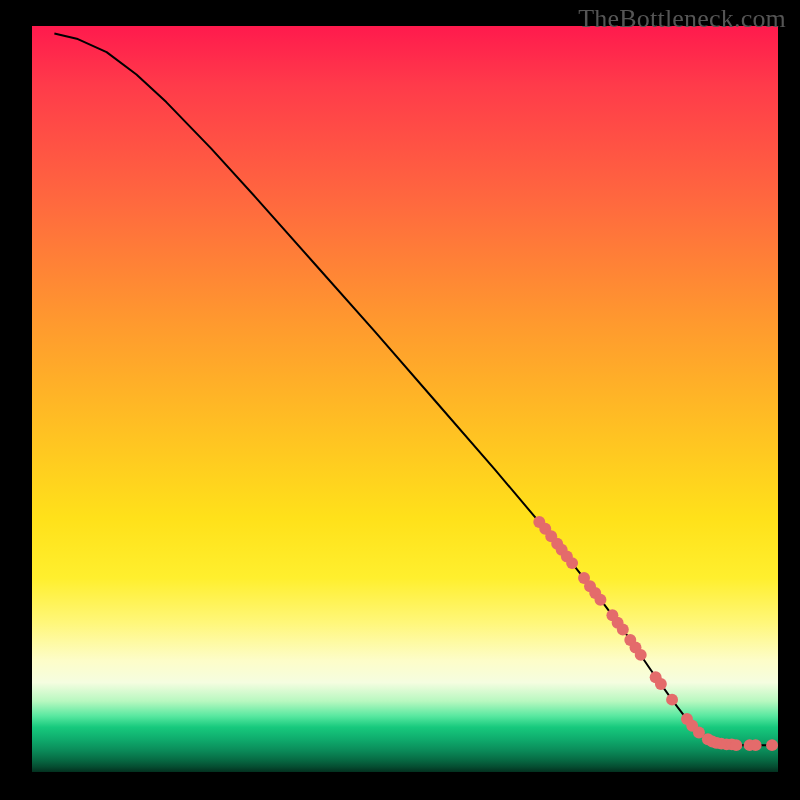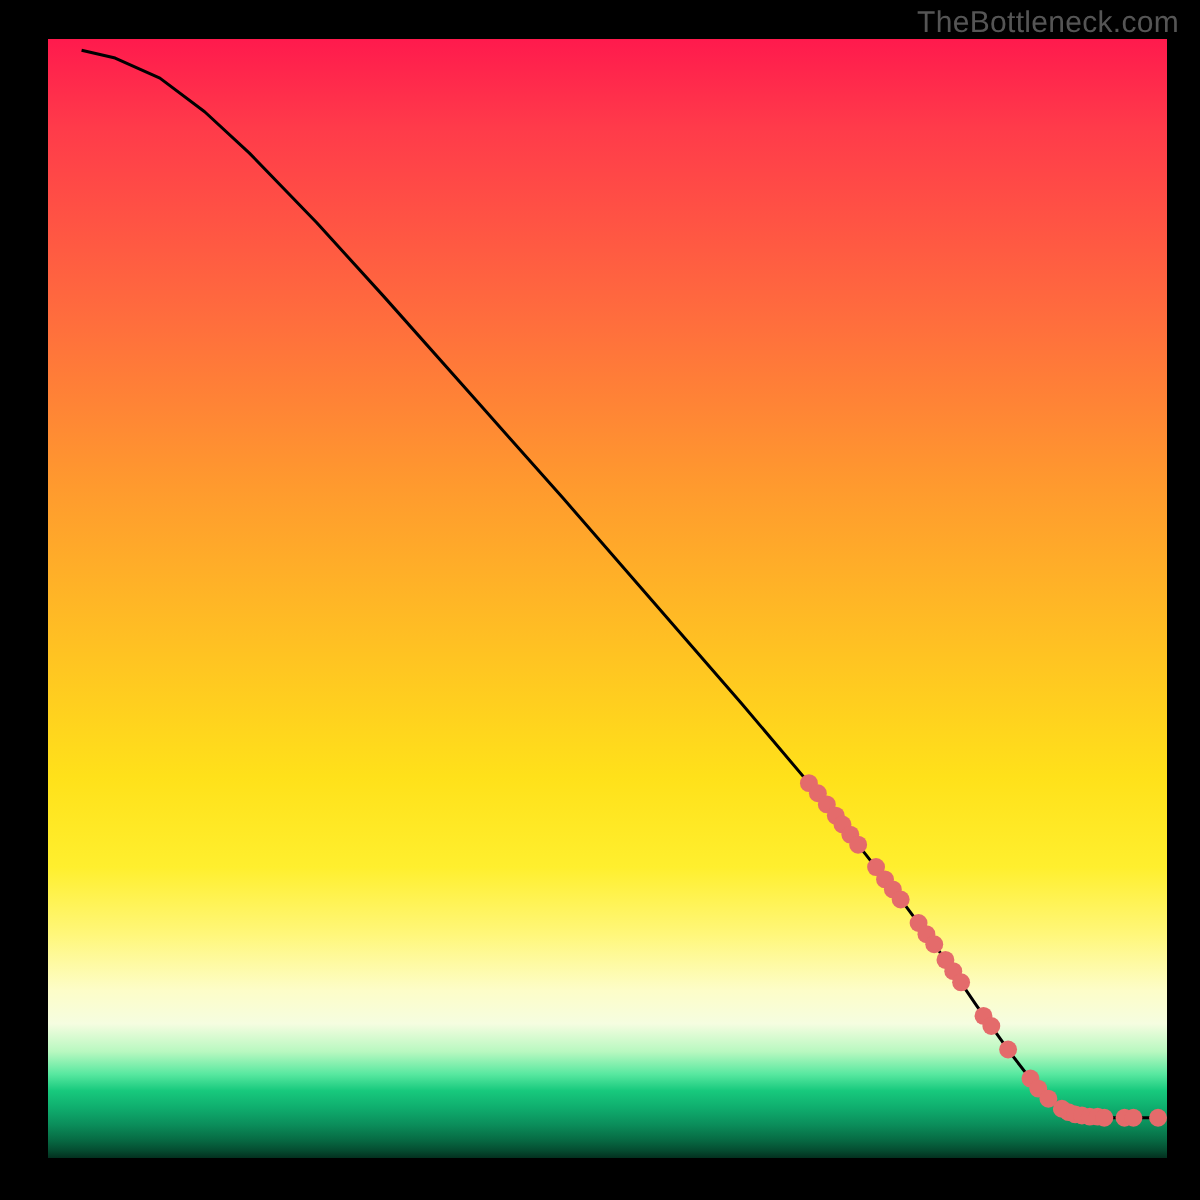--- a/index.html
+++ b/index.html
@@ -9,24 +9,25 @@
     background: #000;
     position: relative;
     font-family: Arial, Helvetica, sans-serif;
     overflow: hidden;
   }
   .watermark {
     position: absolute;
     top: 4px;
     right: 14px;
     color: #555;
-    font-size: 20px;
+    font-size: 26px;
     font-weight: 400;
     letter-spacing: 0.2px;
     z-index: 10;
+    font-family: Liberation Serif, serif;
   }
   .plot-frame {
     position: absolute;
     left: 32px;
     top: 26px;
     width: 746px;
     height: 746px;
     background: #000;
   }
   .gradient {

